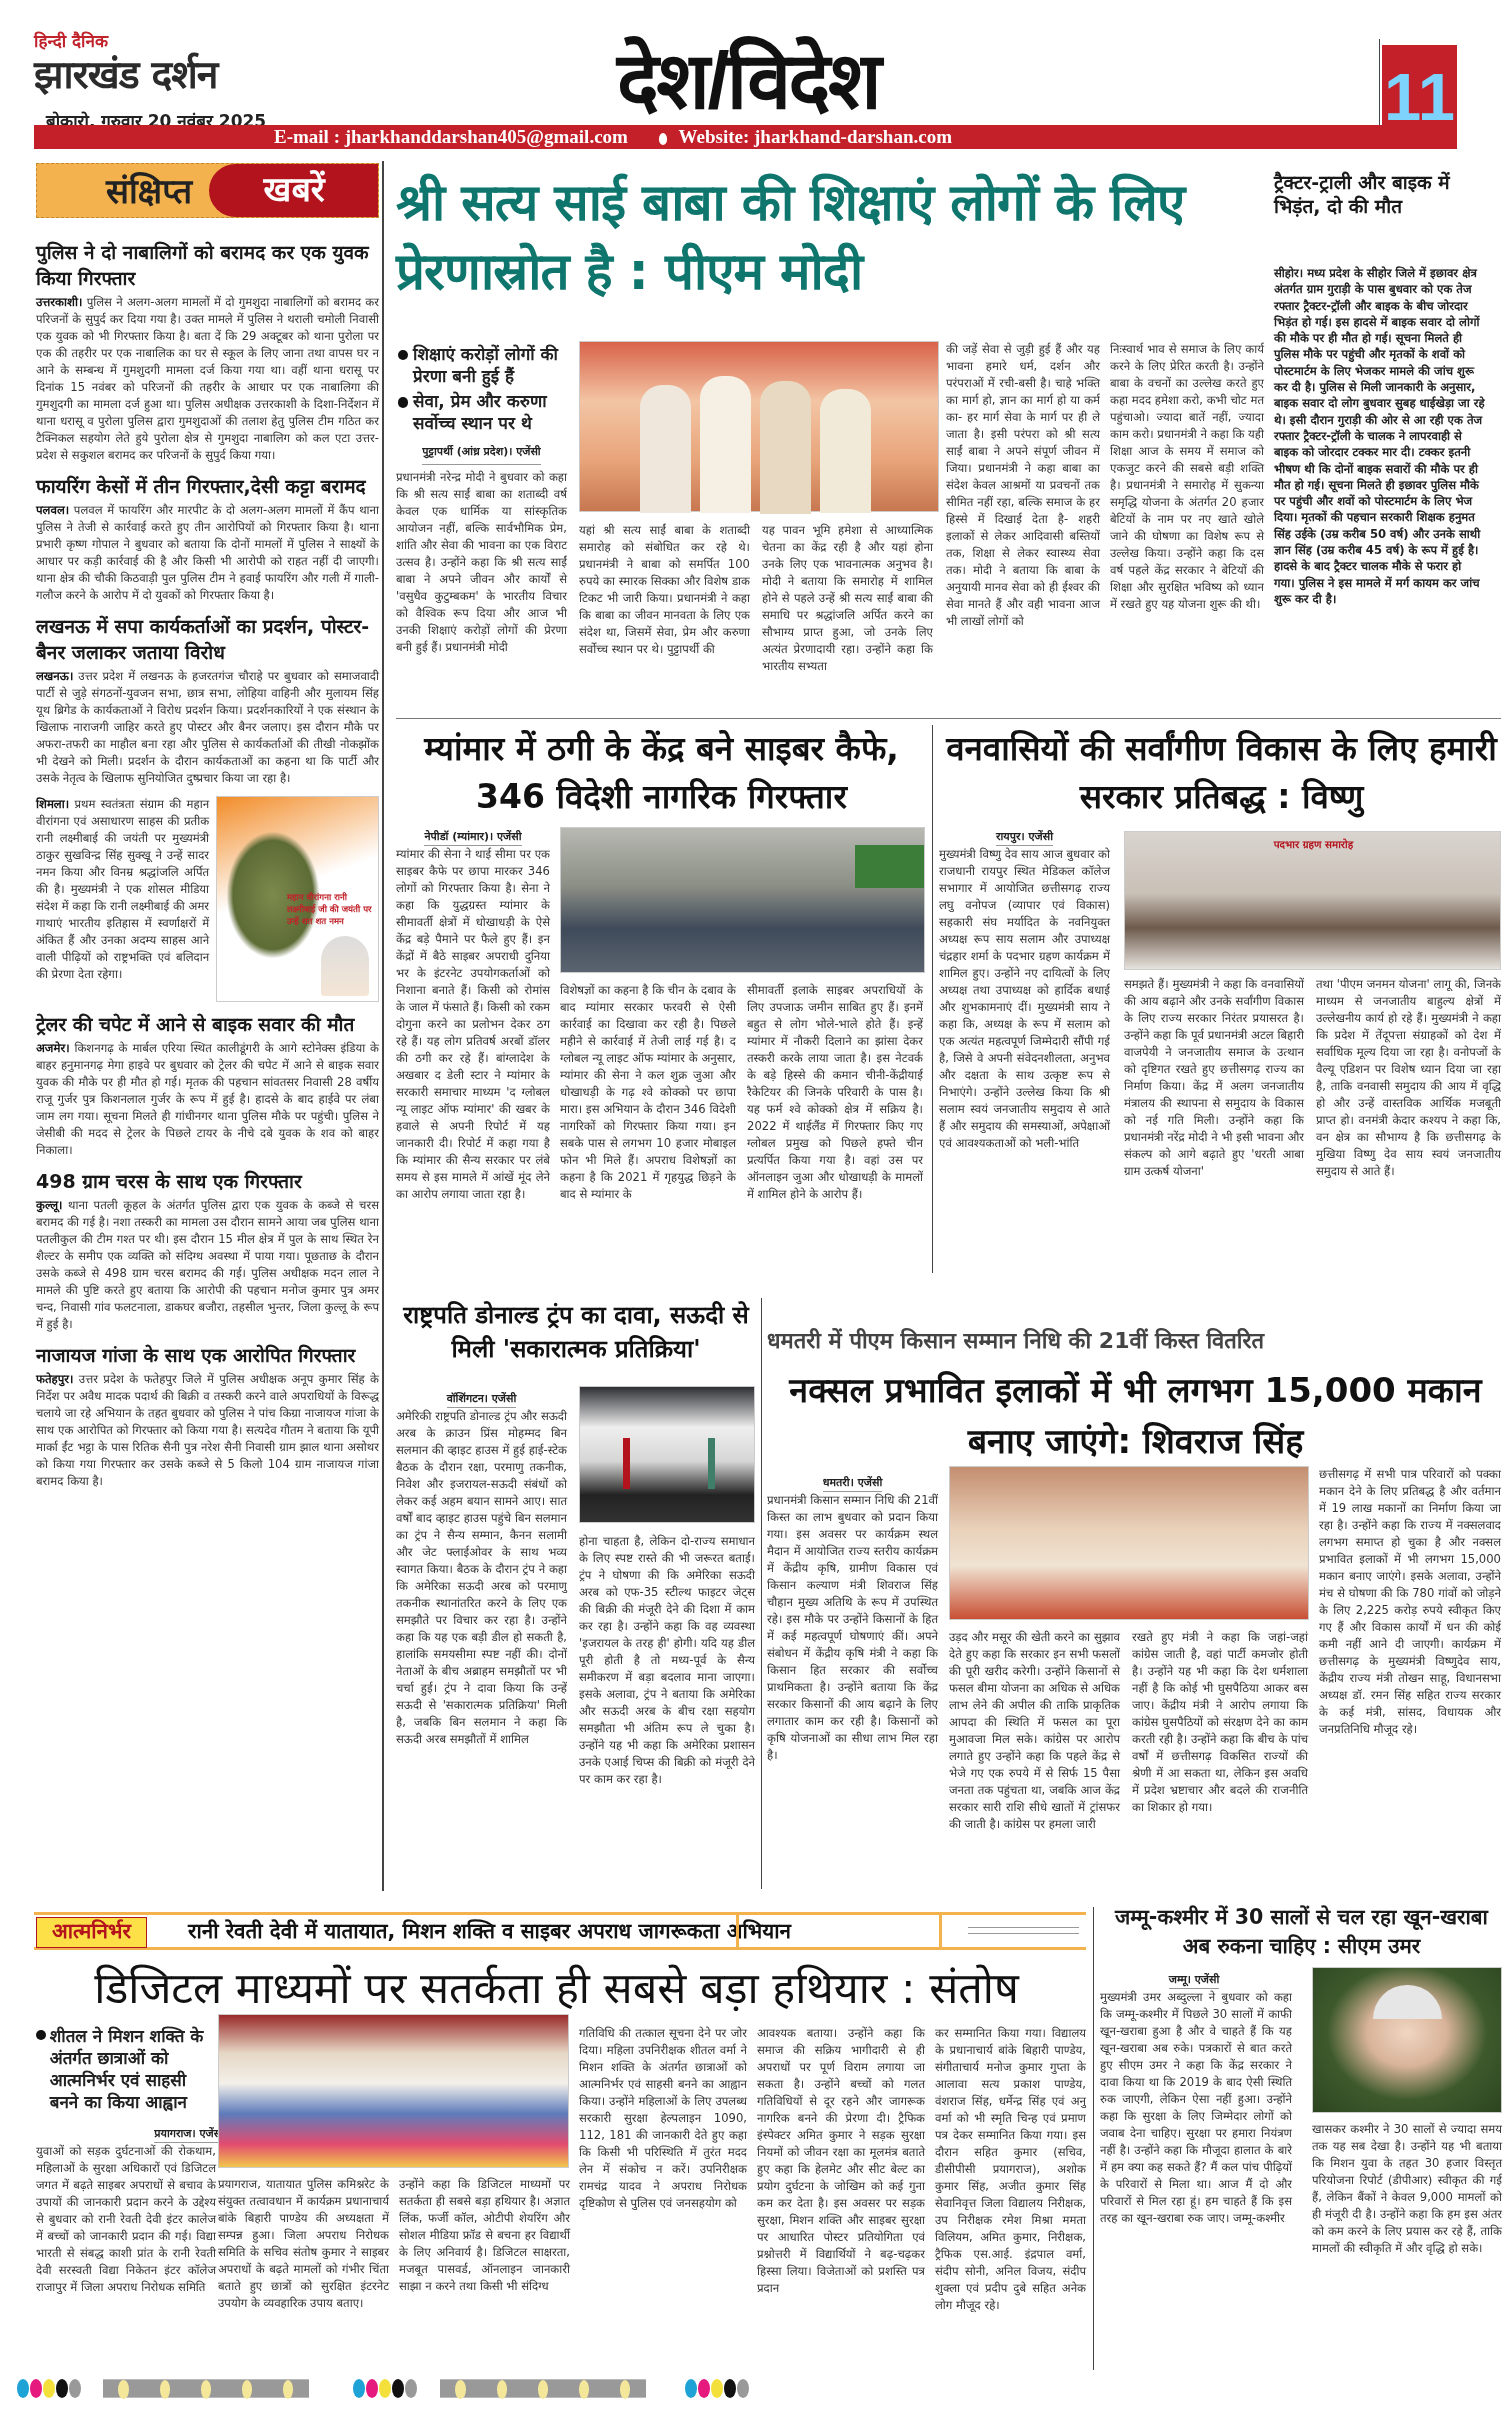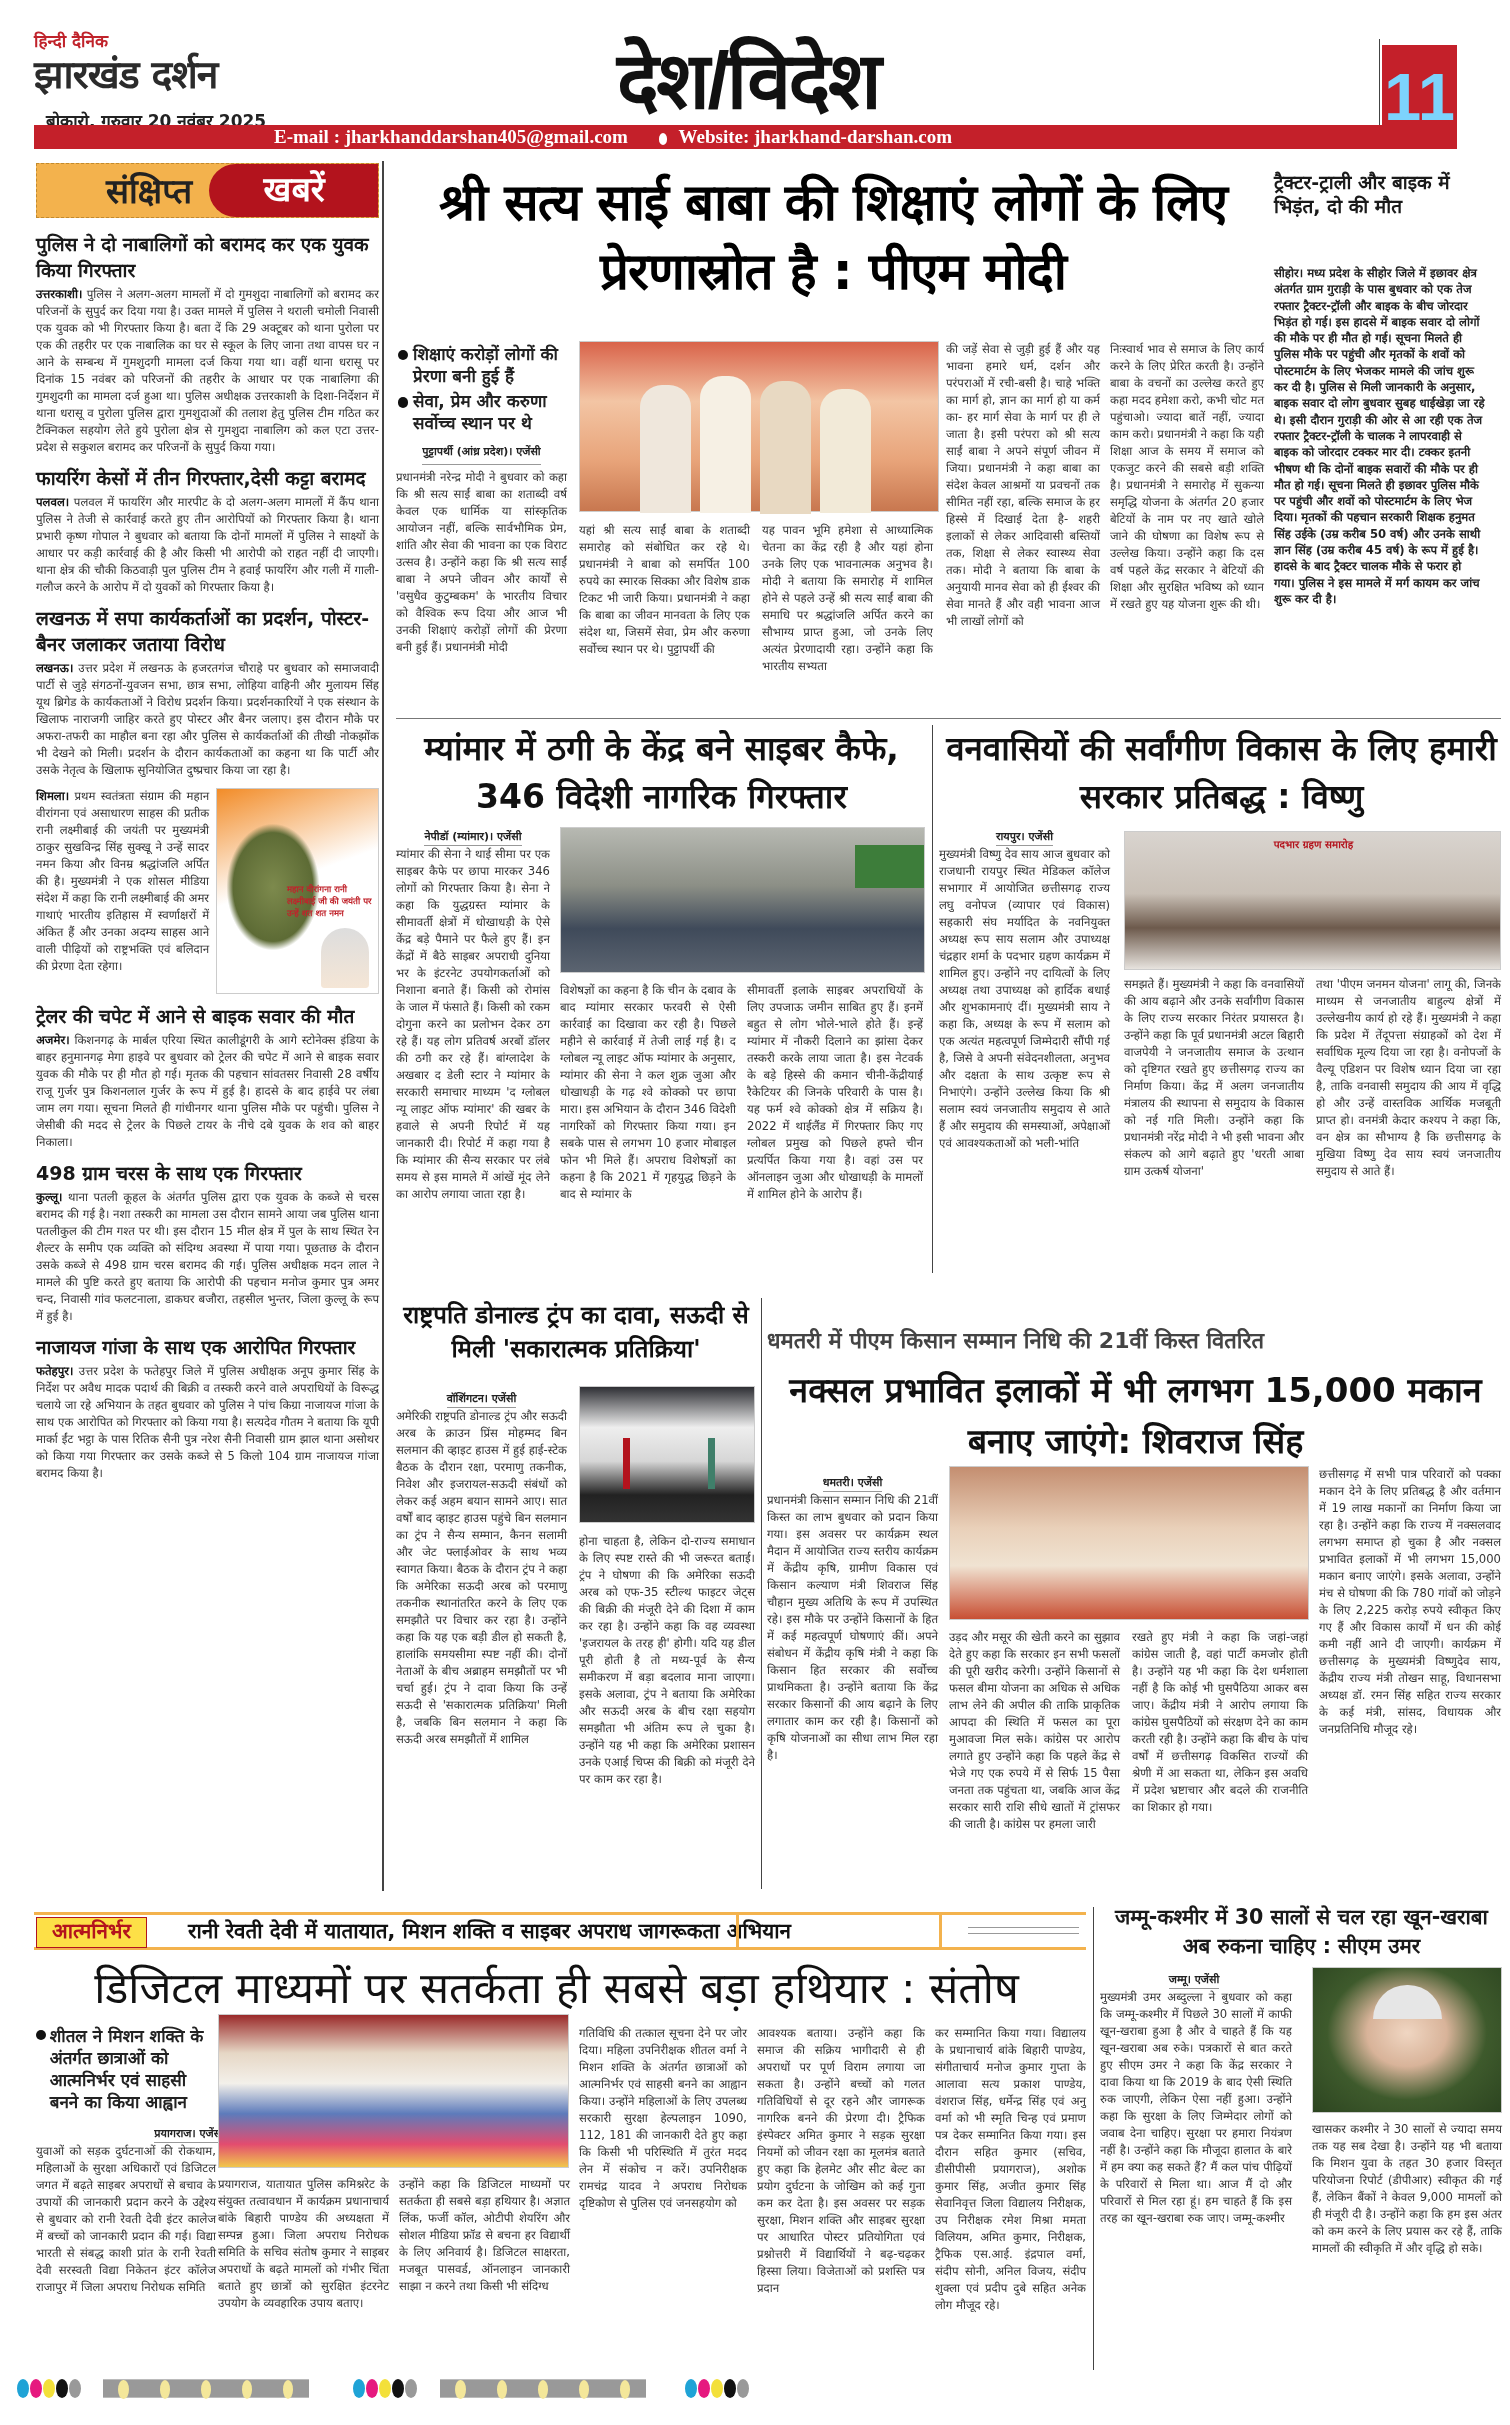--- a/index.html
+++ b/index.html
@@ -16,23 +16,23 @@
 .vline{background:#444;width:1.7px;}
 .hline{background:#777;height:0.9px;}
 .brief-banner{left:36px;top:163px;width:343px;height:55px;background:#f3b24d;border:1.7px dashed #c28a2e;overflow:hidden;}
 .brief-banner .l{position:absolute;left:69px;top:3.4px;font-size:34px;font-weight:bold;color:#222;}
 .brief-banner .r{position:absolute;right:-1.7px;top:0;width:171px;height:53px;background:#b3131d;border-radius:27px 0 0 27px;color:#fff;font-size:34px;font-weight:bold;text-align:center;line-height:51px;}
 .col-left{left:36px;top:231px;width:343px;}
 .hl{font-weight:bold;color:#1a1a1a;font-family:"DejaVu Sans",sans-serif;}
 .body{font-size:11.6px;line-height:17px;color:#333;text-align:justify;}
 .body b{color:#111;}
 .story{margin-bottom:8.6px;}
-.story .hl{font-size:19px;line-height:26px;margin-bottom:3.4px;}
+.story .hl{font-size:19px;line-height:26px;margin-bottom:3.4px;margin-top:8px;}
 .figure{background:linear-gradient(135deg,#e9a26a,#f7d9b8 40%,#d47b3d);border:0.9px solid #ccc;}
-.main-hl{left:396px;top:168px;width:874px;text-align:center;font-size:51px;line-height:69px;font-weight:bold;color:#000000;letter-spacing:-0.9px;}
+.main-hl{left:396px;top:168px;width:874px;text-align:left;font-size:51px;line-height:69px;font-weight:bold;color:#0f766e;letter-spacing:-0.9px;}
 .bullets{left:396px;top:343px;width:171px;font-size:17px;font-weight:bold;line-height:22px;}
 .bullets .b{padding-left:17px;position:relative;margin-bottom:3.4px;}
 .bullets .b:before{content:"";position:absolute;left:1.7px;top:6.9px;width:10.3px;height:10.3px;border-radius:50%;background:#111;}
 .dateline{font-size:11px;font-weight:bold;color:#222;border-bottom:0.9px solid #999;display:inline-block;padding-bottom:1.7px;margin-bottom:3.4px;}
 .right-col{left:1274px;top:170px;width:211px;}
 .right-col .hl{font-size:19px;line-height:24px;}
 .right-col .body{font-size:11.6px;line-height:16.3px;font-weight:bold;color:#222;text-align:left;margin-top:47px;}
 .sub-hl{font-size:33px;line-height:48px;font-weight:bold;text-align:center;color:#111;}
 .kicker{font-size:22px;font-weight:bold;color:#444;}
 .bottom-strip{left:34px;top:1912px;width:1052px;height:38px;background:#fff;border-top:3.4px solid #f3b24d;border-bottom:3.4px solid #f3b24d;}

